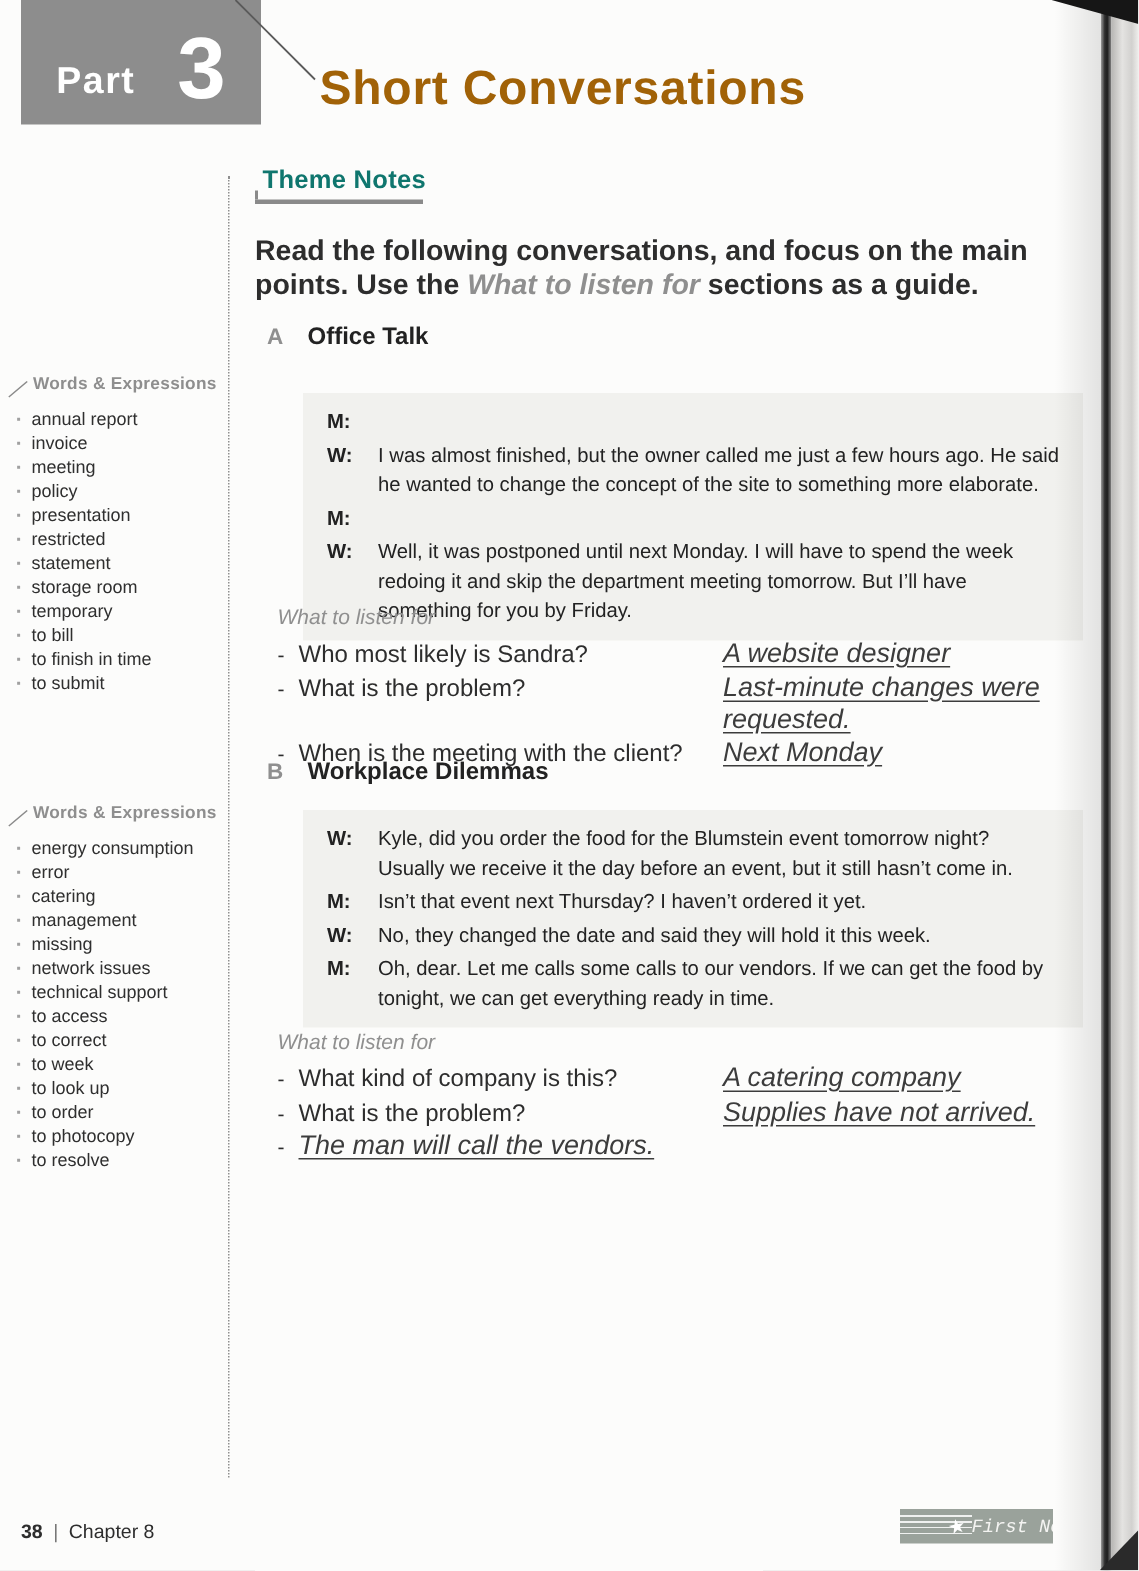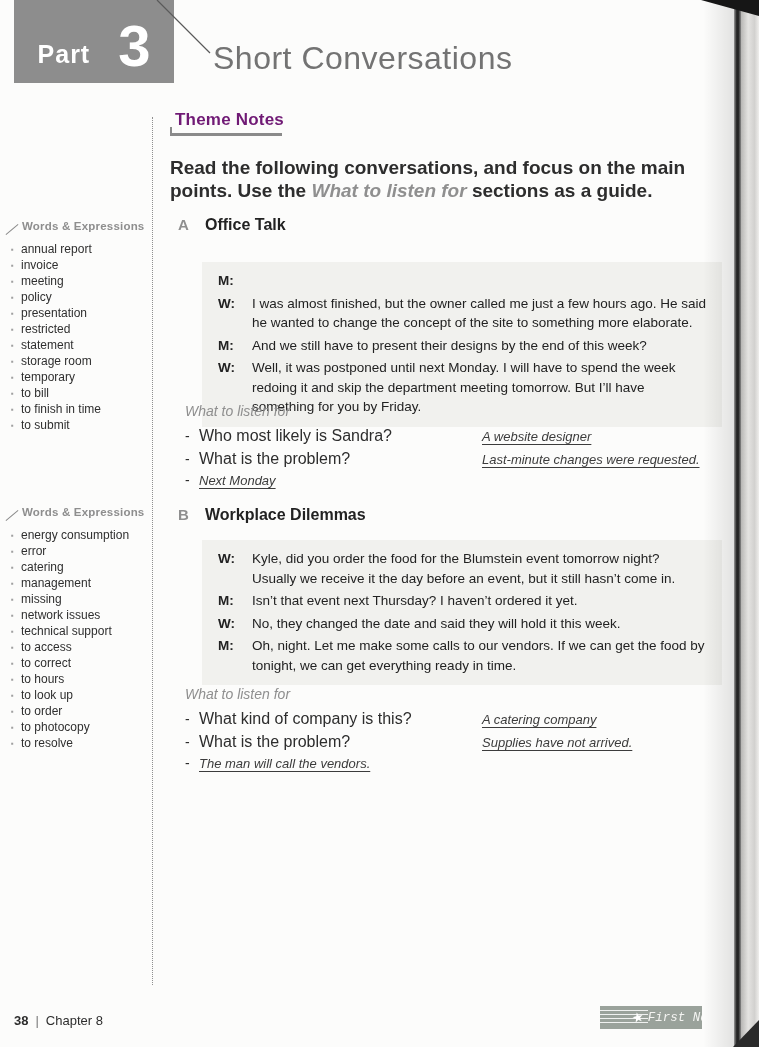--- a/index.html
+++ b/index.html
@@ -14,51 +14,51 @@
   .part-box {
     position:absolute; left:14px; top:0; width:160px; height:83px;
     background:#8d8d8d; display:flex; align-items:flex-end; justify-content:center;
     gap:28px; padding-bottom:8px;
   }
   .part-word { color:#ffffff; font-size:25px; font-weight:bold; letter-spacing:1px; padding-bottom:6px; }
   .part-num  { color:#ffffff; font-size:58px; font-weight:bold; line-height:1; }
   .diag-svg { position:absolute; left:0; top:0; }
   .page-title {
     position:absolute; left:213px; top:40px;
-    font-size:32px; font-weight:normal; color:#737373; letter-spacing:0.5px;
+    font-size:32px; font-weight:bold; color:#a16207; letter-spacing:0.5px;
   }
 
   
   .edge-shade { position:absolute; left:703px; top:0; width:31px; height:1047px;
     background:linear-gradient(to right, rgba(0,0,0,0), rgba(0,0,0,0.10)); }
   .edge-line { position:absolute; left:734px; top:0; width:7px; height:1047px;
     background:linear-gradient(to right,#9a9a9a,#2f2f2f 35%,#1d1d1d 60%,#8a8a8a); }
   .edge-pages { position:absolute; left:741px; top:0; width:18px; height:1047px;
     background:linear-gradient(to right,#b7b6b4,#e4e3e1 40%,#d2d1cf 75%,#efeeec); }
   .corner-top { position:absolute; left:701px; top:0; width:58px; height:16px;
     background:#161616; clip-path:polygon(0 0,100% 0,100% 100%); }
   .corner-bottom { position:absolute; left:733px; top:1020px; width:26px; height:27px;
     background:#2a2a2a; clip-path:polygon(100% 0,100% 100%,0 100%); }
 
   
   .dotted-sep { position:absolute; left:152px; top:117px; height:868px; width:0;
     border-left:1px dotted #8f8f8f; }
-  .we-block { position:absolute; left:8px; width:144px; }
+  .we-block { position:absolute; left:8px; width:144px;margin-top:30px; }
   .we-block-1 { top:220px; }
   .we-block-2 { top:506px; }
   .we-head { position:relative; color:#8e8e8e; font-size:11.5px; font-weight:bold;
     padding-left:14px; margin-bottom:10px; letter-spacing:0.2px; }
   .we-tick { position:absolute; left:-4px; top:9px; width:16px; height:0;
     border-top:1.3px solid #8a8a8a; transform:rotate(-40deg); }
   .we-item { display:flex; align-items:baseline; height:16px; font-size:12px; color:#2f2f2f; }
   .we-bullet { color:#a0a0a0; font-size:8px; width:13px; padding-left:3px; position:relative; top:-1px; }
 
   
   .theme-notes { position:absolute; left:170px; top:110px; }
-  .tn-text { font-size:17px; font-weight:bold; color:#701a75; padding-left:5px; letter-spacing:0.2px;text-align:center; }
+  .tn-text { font-size:17px; font-weight:bold; color:#0f766e; padding-left:5px; letter-spacing:0.2px;text-align:center; }
   .tn-bar { margin-top:3px; width:112px; height:3px; background:#8a8a8a; position:relative; }
   .tn-bar::before { content:""; position:absolute; left:0; top:-6px; width:2px; height:6px; background:#8a8a8a; }
 
   .intro { position:absolute; left:170px; top:156px; width:556px;
     font-size:19px; font-weight:bold; color:#2d2d2d; line-height:23px; }
   .intro .wtlf { font-style:italic; color:#8f8f8f; font-weight:bold; }
 
   .sec-head { position:absolute; left:178px; }
   .sec-head-a { top:216px; }
   .sec-head-b { top:506px; }
@@ -76,21 +76,21 @@
   .spk { width:34px; flex:0 0 34px; font-weight:bold; font-size:13.5px; color:#222; line-height:19.5px; }
   .utt { font-size:13.5px; color:#222; line-height:19.5px; }
 
   .listen { position:absolute; left:185px; width:537px; }
   .listen-a { top:403px; }
   .listen-b { top:686px; }
   .listen-label { font-style:italic; color:#8f8f8f; font-size:14px; margin-bottom:6px; }
   .qa-row { display:flex; align-items:baseline; line-height:21.5px; }
   .qa-dash { width:14px; flex:0 0 14px; font-size:14px; color:#2d2d2d; }
   .qa-q { width:283px; flex:0 0 283px; font-size:16px; color:#2d2d2d; }
-  .qa-a { font-size:13px; font-style:italic; color:#3c3c3c;
+  .qa-a { font-size:18px; font-style:italic; color:#3c3c3c;
     text-decoration:underline; text-underline-offset:3px; }
 
   
   .footer { position:absolute; left:14px; top:1013px; font-size:13px; color:#2d2d2d; }
   .footer .pg { font-weight:bold; }
   .footer .sep { color:#777; margin:0 7px; }
   .logo { position:absolute; left:600px; top:1006px; width:102px; height:23px;
     background:#9aa29b; display:flex; align-items:center; overflow:hidden; }
   .logo-stripes { position:absolute; left:0; top:4px; width:48px; height:15px;
     background:repeating-linear-gradient(to bottom, rgba(255,255,255,0.85) 0 1px, rgba(154,162,155,0) 1px 4px); }
@@ -213,21 +213,21 @@
     <div class="we-item">
         <span class="we-bullet">▪</span>
         <span>to access</span>
       </div>
     <div class="we-item">
         <span class="we-bullet">▪</span>
         <span>to correct</span>
       </div>
     <div class="we-item">
         <span class="we-bullet">▪</span>
-        <span>to hours</span>
+        <span>to week</span>
       </div>
     <div class="we-item">
         <span class="we-bullet">▪</span>
         <span>to look up</span>
       </div>
     <div class="we-item">
         <span class="we-bullet">▪</span>
         <span>to order</span>
       </div>
     <div class="we-item">
@@ -247,21 +247,20 @@
   <div class="dialogue dlg-a">
     <div class="turn">
         <span class="spk">M:</span>
       </div>
     <div class="turn">
         <span class="spk">W:</span>
         <span class="utt">I was almost finished, but the owner called me just a few hours ago. He said he wanted to change the concept of the site to something more elaborate.</span>
       </div>
     <div class="turn">
         <span class="spk">M:</span>
-        <span class="utt">And we still have to present their designs by the end of this week?</span>
       </div>
     <div class="turn">
         <span class="spk">W:</span>
         <span class="utt">Well, it was postponed until next Monday. I will have to spend the week redoing it and skip the department meeting tomorrow. But I’ll have something for you by Friday.</span>
       </div>
   </div>
 
   <div class="listen listen-a">
     <div class="listen-label">What to listen for</div>
     <div class="qa-row">
@@ -269,20 +268,21 @@
         <span class="qa-q">Who most likely is Sandra?</span>
         <span class="qa-a">A website designer</span>
       </div>
     <div class="qa-row">
         <span class="qa-dash">-</span>
         <span class="qa-q">What is the problem?</span>
         <span class="qa-a">Last-minute changes were requested.</span>
       </div>
     <div class="qa-row">
         <span class="qa-dash">-</span>
+        <span class="qa-q">When is the meeting with the client?</span>
         <span class="qa-a">Next Monday</span>
       </div>
   </div>
 
   <div class="sec-head sec-head-b">
     <span class="sec-letter">B</span><span class="sec-title">Workplace Dilemmas</span>
   </div>
 
   <div class="dialogue dlg-b">
     <div class="turn">
@@ -292,21 +292,21 @@
     <div class="turn">
         <span class="spk">M:</span>
         <span class="utt">Isn’t that event next Thursday? I haven’t ordered it yet.</span>
       </div>
     <div class="turn">
         <span class="spk">W:</span>
         <span class="utt">No, they changed the date and said they will hold it this week.</span>
       </div>
     <div class="turn">
         <span class="spk">M:</span>
-        <span class="utt">Oh, night. Let me make some calls to our vendors. If we can get the food by tonight, we can get everything ready in time.</span>
+        <span class="utt">Oh, dear. Let me calls some calls to our vendors. If we can get the food by tonight, we can get everything ready in time.</span>
       </div>
   </div>
 
   <div class="listen listen-b">
     <div class="listen-label">What to listen for</div>
     <div class="qa-row">
         <span class="qa-dash">-</span>
         <span class="qa-q">What kind of company is this?</span>
         <span class="qa-a">A catering company</span>
       </div>

